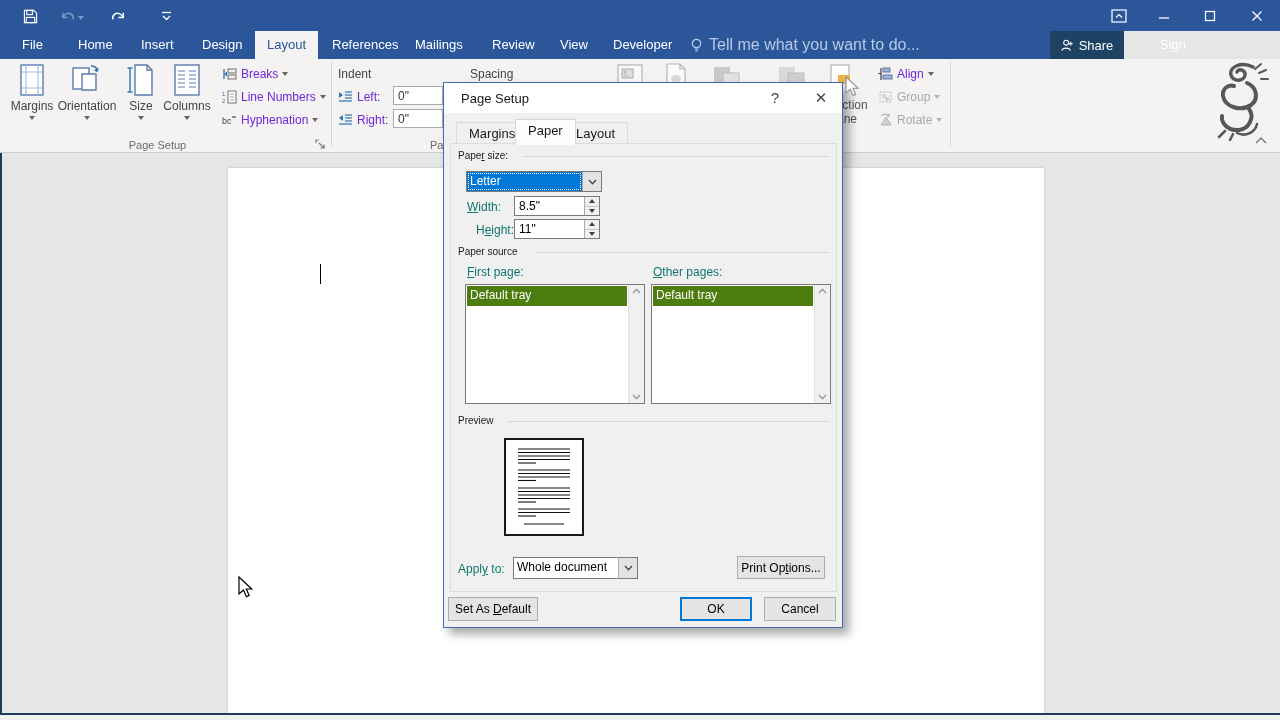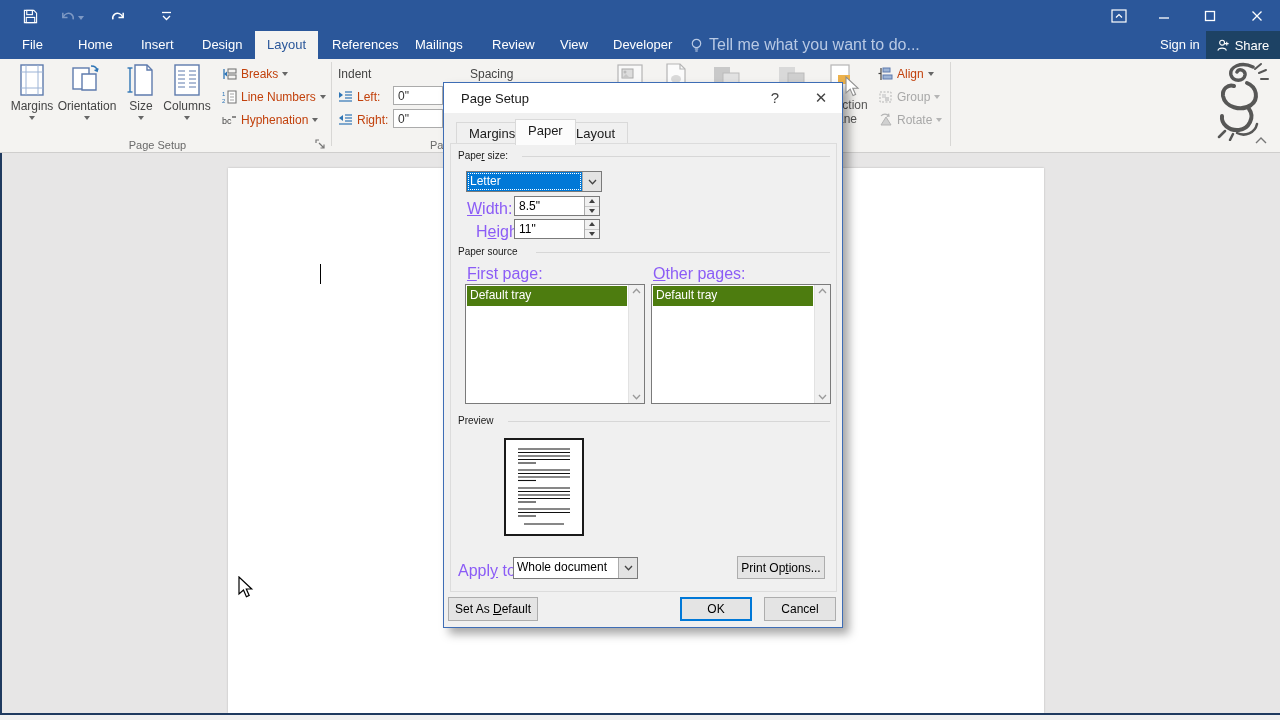--- a/index.html
+++ b/index.html
@@ -8,33 +8,33 @@
     position:relative; width:1280px; height:720px; overflow:hidden;
     font-family:"Liberation Sans", sans-serif; background:#e7e6e6;
     -webkit-font-smoothing:antialiased;
   }
   
   .titlebar { position:absolute; left:0; top:0; width:1280px; height:31px; background:#2b579a; }
   .qat-btn { position:absolute; top:6px; width:20px; height:20px; display:flex; align-items:center; justify-content:center; }
   .win-title { position:absolute; top:9px; left:0; width:1280px; text-align:center; color:#d9e2f2; font-size:13px; }
   .win-ctl { position:absolute; top:4px; width:34px; height:24px; display:flex; align-items:center; justify-content:center; }
   
-  .tabrow { position:absolute; left:0; top:31px; width:1280px; height:28px; background:#2b579a; }
+  .tabrow { position:absolute; left:0; top:31px; width:1124px; height:28px; background:#2b579a; }
   .rtab { position:absolute; top:0; height:28px; line-height:28px; color:#fff; font-size:13px; text-align:center; padding:0 12px; }
   .rtab.active { background:#f4f3f1; color:#2b579a; }
   .tellme { position:absolute; top:0; height:28px; line-height:28px; color:#b8c9e4; font-size:16px; }
   .signin { position:absolute; top:0; height:28px; line-height:28px; color:#fff; font-size:13px; }
   .sharebox { position:absolute; top:0; right:0; width:74px; height:28px; background:#1d4264; color:#fff; font-size:13px;
               display:flex; align-items:center; justify-content:center; gap:5px; }
   
   .ribbon { position:absolute; left:0; top:59px; width:1280px; height:94px; background:#f4f3f1; border-bottom:1px solid #cfcecd; }
   .bigbtn { position:absolute; top:5px; display:flex; flex-direction:column; align-items:center; color:#444; font-size:12px; }
   .bigbtn .bb-label { margin-top:3px; }
   .caret-down { width:0; height:0; border-left:3.5px solid transparent; border-right:3.5px solid transparent; border-top:4px solid #666; display:inline-block; margin-top:3px; }
-  .smallbtn { position:absolute; height:17px; display:flex; align-items:center; gap:4px; color:#c2410c; font-size:12px; white-space:nowrap; }
+  .smallbtn { position:absolute; height:17px; display:flex; align-items:center; gap:4px; color:#6d28d9; font-size:12px; white-space:nowrap; }
   .smallbtn .caret-down { margin-top:1px; }
   .group-label { position:absolute; top:80px; font-size:11px; color:#6a6a6a; text-align:center; }
   .vsep { position:absolute; top:3px; height:84px; width:1px; background:#d8d7d5; }
   .launcher { position:absolute; top:77px; width:12px; height:12px; }
   .hdr { position:absolute; font-size:12px; color:#444; }
   .valbox { position:absolute; height:19px; background:#fff; border:1px solid #ababab; font-size:12px; color:#333; padding:2px 4px; }
   .disabled { color:#a8a8a8 !important; }
   .behind { z-index:1; }
   .sel-pane-label { position:absolute; z-index:1; font-size:12px; color:#555; text-align:center; line-height:14px; }
   .collapse-chev { position:absolute; color:#777; }
@@ -50,21 +50,21 @@
   .dlg-title { position:absolute; left:0; top:0; width:100%; height:30px; background:#fff; }
   .dlg-title-text { position:absolute; left:17px; top:8px; font-size:13px; color:#1a1a1a; }
   .dlg-sysbtn { position:absolute; top:5px; width:22px; height:20px; text-align:center; font-size:15px; color:#444; line-height:20px; }
   .dlg-tab { position:absolute; top:39px; height:23px; line-height:22px; padding:0 12px; font-size:13px;
              background:#f0f0f0; border:1px solid #d9d9d9; border-bottom:none; color:#1a1a1a; }
   .dlg-tab.active { top:36px; height:26px; background:#fcfcfc; z-index:3; }
   .tabpage { position:absolute; left:6px; top:60px; width:387px; height:449px; border:1px solid #dcdcdc; background:#f0f0f0; }
   .grp-label { position:absolute; font-size:10px; color:#1a1a1a; background:#f0f0f0; padding-right:5px; z-index:2; }
   .grp-line { position:absolute; height:1px; background:#d7d7d7; }
   .accel { text-decoration:underline; }
-  .fieldlbl { position:absolute; font-size:16px; color:#8b5cf6; }
+  .fieldlbl { position:absolute; font-size:12px; color:#0f766e; }
   .combo { position:absolute; background:#fff; border:1px solid #7a7a7a; display:flex; }
   .combo .combo-text { flex:1; padding:2px 3px; font-size:12px; overflow:hidden; white-space:nowrap; }
   .combo .combo-text.focused { background:#0078d7; color:#fff; outline:1px dotted #fff; outline-offset:-2px; }
   .combo .combo-btn { width:19px; background:#e3e3e3; border-left:1px solid #ababab; display:flex; align-items:center; justify-content:center; }
   .spinbox { position:absolute; background:#fff; border:1px solid #7a7a7a; display:flex; }
   .spinbox .spin-text { flex:1; padding:2px 4px; font-size:12px; }
   .spin-col { width:15px; border-left:1px solid #ababab; display:flex; flex-direction:column; }
   .spin-cell { flex:1; background:#f0f0f0; display:flex; align-items:center; justify-content:center; }
   .spin-cell:first-child { border-bottom:1px solid #c6c6c6; }
   .tri-up { width:0; height:0; border-left:3.5px solid transparent; border-right:3.5px solid transparent; border-bottom:4px solid #404040; }

